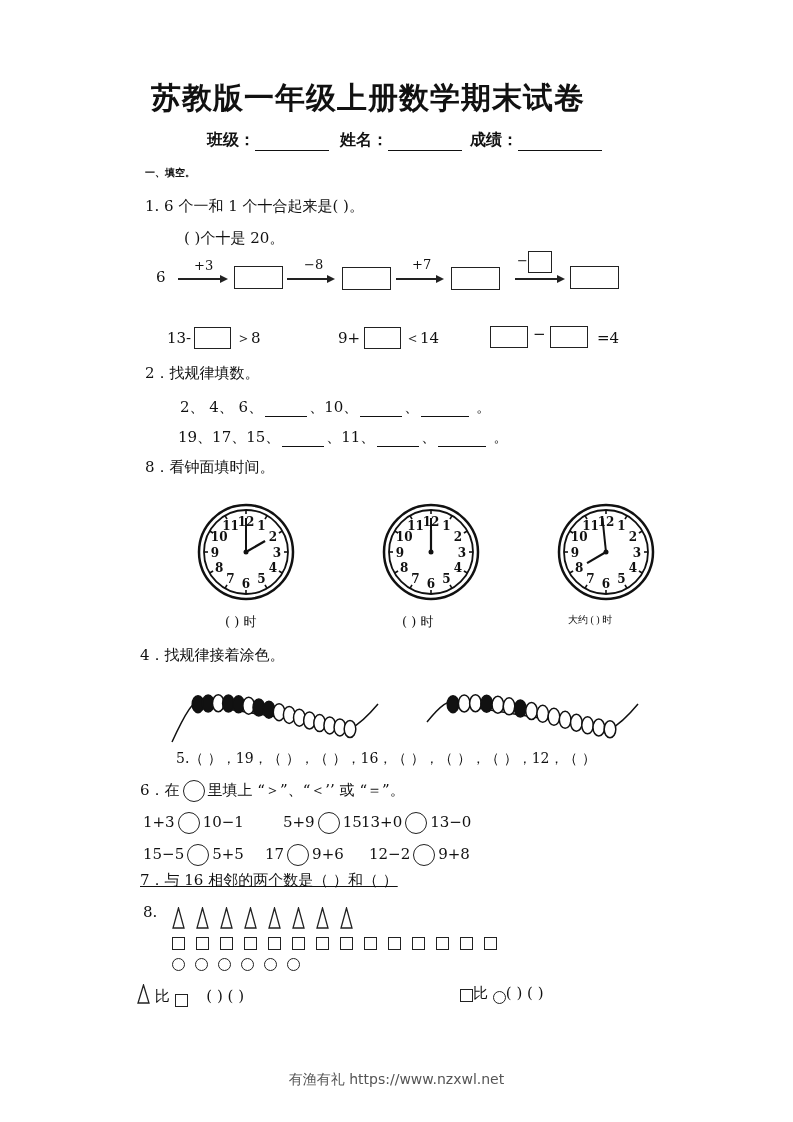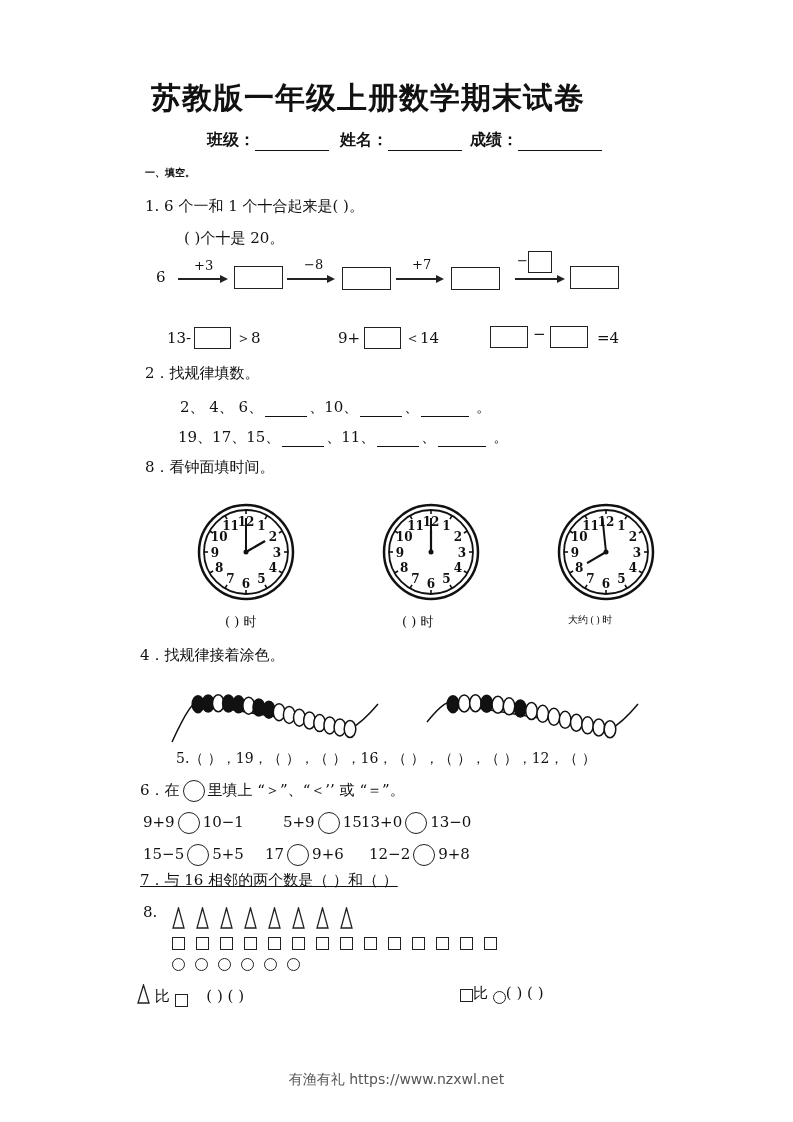--- a/index.html
+++ b/index.html
@@ -226,21 +226,21 @@
     <ellipse cx="173.78571428571428" cy="47.522962321703744" rx="5.8" ry="8.5" fill="#fff" stroke="#111" stroke-width="1.5"></ellipse>
     <ellipse cx="185" cy="49.2207620585907" rx="5.8" ry="8.5" fill="#fff" stroke="#111" stroke-width="1.5"></ellipse>
   </svg>
 
 <div class="abs q" style="left:140px; top:750px; font-size:14px;margin-left:36px;">5.（    ），19，（    ），（    ），16，（    ），（    ），（    ），12，（    ）</div>
 
 <div class="abs q" style="left:140px; top:780px;">
   <span>6．在</span><span class="circ"></span><span>里填上 “＞”、“＜’’ 或 “＝”。</span>
 </div>
 <div id="q6rows">
-    <div class="abs q" style="left: 143px; top: 812px;"><span>9+9</span><span class="circ"></span><span>10−1</span></div>
+    <div class="abs q" style="left: 143px; top: 812px;"><span>1+3</span><span class="circ"></span><span>10−1</span></div>
     <div class="abs q" style="left: 265px; top: 812px; margin-left: 18px;"><span>5+9</span><span class="circ"></span><span>15</span></div>
     <div class="abs q" style="left: 361px; top: 812px;"><span>13+0</span><span class="circ"></span><span>13−0</span></div>
     <div class="abs q" style="left: 143px; top: 844px;"><span>15−5</span><span class="circ"></span><span>5+5</span></div>
     <div class="abs q" style="left: 265px; top: 844px; text-align: right;"><span>17</span><span class="circ"></span><span>9+6</span></div>
     <div class="abs q" style="left: 369px; top: 844px;"><span>12−2</span><span class="circ"></span><span>9+8</span></div>
   </div>
 
 <div class="abs q" style="left:140px; top:871px;text-decoration:underline;">7．与 16 相邻的两个数是（     ）和（     ）</div>
 
 <div class="abs q" style="left:143px; top:903px;">8.</div>

